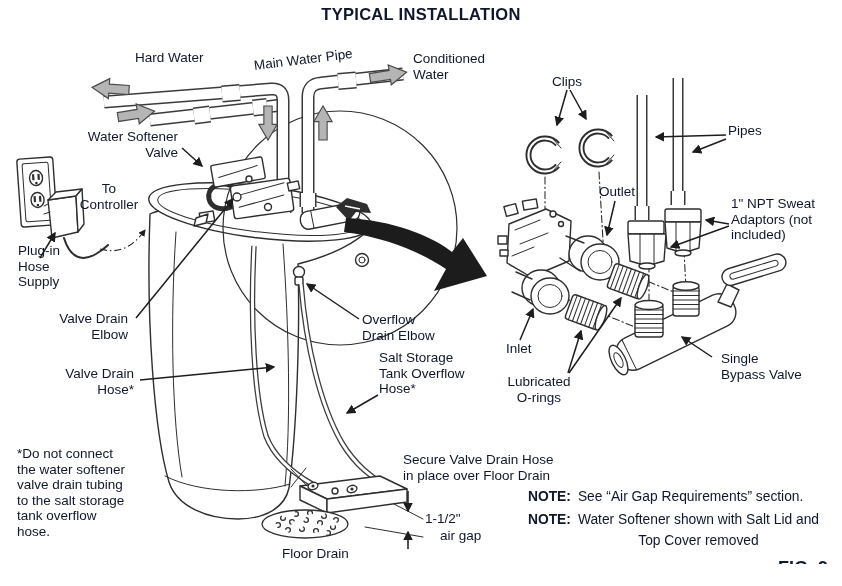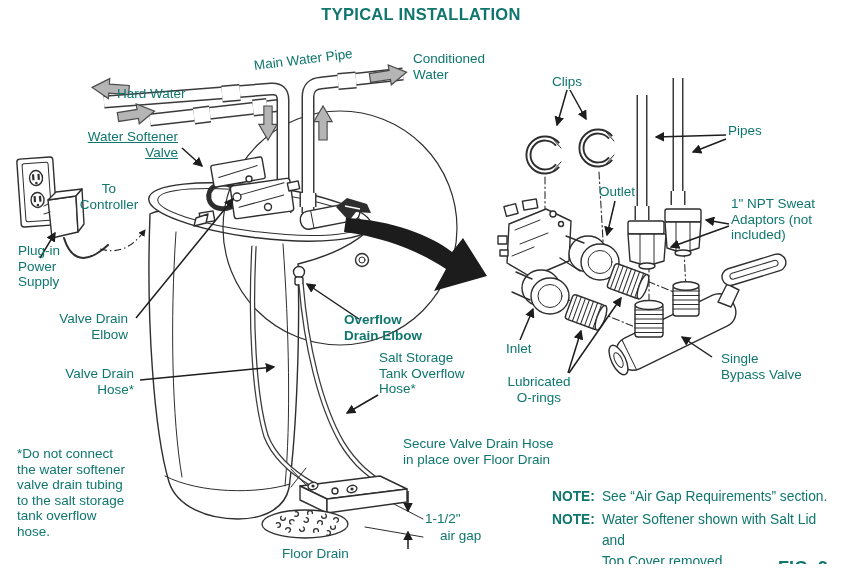--- a/index.html
+++ b/index.html
@@ -1,28 +1,28 @@
 <!DOCTYPE html>
 <html><head>
 <meta charset="utf-8">
 <style>
   html,body{margin:0;padding:0;background:#fff;}
   .stage{position:relative;width:842px;height:564px;background:#fff;overflow:hidden;
-         font-family:"Liberation Sans",sans-serif;color:#0f766e;}
+         font-family:"Liberation Sans",sans-serif;color:#0f172a;}
   .stage svg{position:absolute;left:0;top:0;}
   .lbl{position:absolute;font-size:13.5px;line-height:15.5px;white-space:pre-line;}
   .c{text-align:center}
   .r{text-align:right}
   .title{position:absolute;left:0;right:0;top:5px;text-align:center;
          font-size:16.5px;font-weight:bold;letter-spacing:.3px;}
   .rot{transform:rotate(-7deg);transform-origin:left center;}
   .notes{position:absolute;left:528px;top:486px;width:300px;}
   .note-row{display:flex;gap:7px;font-size:13.8px;line-height:21px;margin-bottom:2px;}
-  .note-prefix{font-weight:bold;white-space:nowrap;margin-left:24px;}
-  .note-text{white-space:pre-line;}
+  .note-prefix{font-weight:bold;white-space:nowrap;}
+  .note-text{white-space:pre-line;text-align:center;}
   .fig{position:absolute;right:14px;top:558px;font-size:18px;font-weight:bold;}
   
   .s1{stroke:#2e2e2e;stroke-width:1.4;fill:none;stroke-linecap:round;stroke-linejoin:round;}
   .thin{stroke-width:1;}
   .sw{stroke:#2e2e2e;stroke-width:1.4;fill:#fff;stroke-linejoin:round;}
   .pd{stroke:#3a3a3a;fill:none;stroke-linecap:butt;}
   .pw{stroke:#fff;fill:none;stroke-linecap:butt;}
   .arrowline{stroke:#1d1d1d;stroke-width:1.5;fill:none;marker-end:url(#ah);}
   .dash{stroke-dasharray:7 3 1.5 3;stroke-width:1.1;}
   .flow{fill:#b5b5b5;stroke:#4a4a4a;stroke-width:1.2;}
@@ -322,47 +322,47 @@
       <path class="arrowline" d="M729 226 L671 247"></path>
       <path class="arrowline" d="M520 340 L533 309"></path>
       <path class="arrowline" d="M568 373 L581 331"></path>
       <path class="arrowline" d="M569 373 L621 298"></path>
       <path class="arrowline" d="M712 357 L682 337"></path>
     </g>
   </svg>
 
   <div class="title">TYPICAL INSTALLATION</div>
 
-  <div class="lbl" style="left:117px;top:50px;margin-top:36px;">Hard Water</div>
+  <div class="lbl" style="left:135px;top:50px;">Hard Water</div>
   <div class="lbl rot" style="left:254px;top:58px;">Main Water Pipe</div>
   <div class="lbl" style="left:413px;top:51px;">Conditioned
 Water</div>
-  <div class="lbl r" style="left:85px;top:129px;width:93px;text-decoration:underline;">Water Softener
+  <div class="lbl r" style="left:85px;top:129px;width:93px;">Water Softener
 Valve</div>
   <div class="lbl c" style="left:75px;top:181px;width:68px;">To
 Controller</div>
   <div class="lbl" style="left:18px;top:243px;">Plug-in
-Power
+Hose
 Supply</div>
   <div class="lbl r" style="left:55px;top:311px;width:73px;">Valve Drain
 Elbow</div>
   <div class="lbl r" style="left:57px;top:366px;width:77px;">Valve Drain
 Hose*</div>
   <div class="lbl" style="left:17px;top:446px;">*Do not connect
 the water softener
 valve drain tubing
 to the salt storage
 tank overflow
 hose.</div>
-  <div class="lbl" style="left:344px;top:312px;font-weight:bold;">Overflow
+  <div class="lbl" style="left:362px;top:312px;">Overflow
 Drain Elbow</div>
   <div class="lbl" style="left:379px;top:350px;">Salt Storage
 Tank Overflow
 Hose*</div>
-  <div class="lbl" style="left:403px;top:436px;">Secure Valve Drain Hose
+  <div class="lbl" style="left:403px;top:452px;">Secure Valve Drain Hose
 in place over Floor Drain</div>
   <div class="lbl" style="left:425px;top:511px;">1-1/2"</div>
   <div class="lbl" style="left:427px;top:528px;margin-left:13px;">air gap</div>
   <div class="lbl" style="left:282px;top:546px;">Floor Drain</div>
 
   <div class="lbl" style="left:552px;top:74px;">Clips</div>
   <div class="lbl" style="left:728px;top:123px;">Pipes</div>
   <div class="lbl" style="left:599px;top:184px;">Outlet</div>
   <div class="lbl" style="left:731px;top:196px;">1" NPT Sweat
 Adaptors (not

